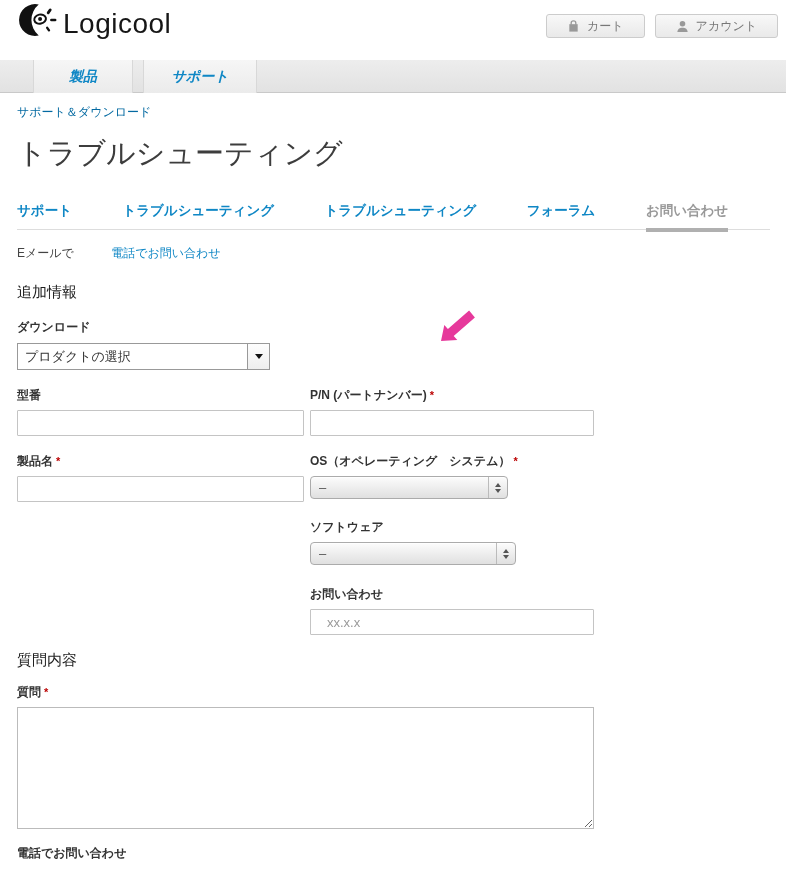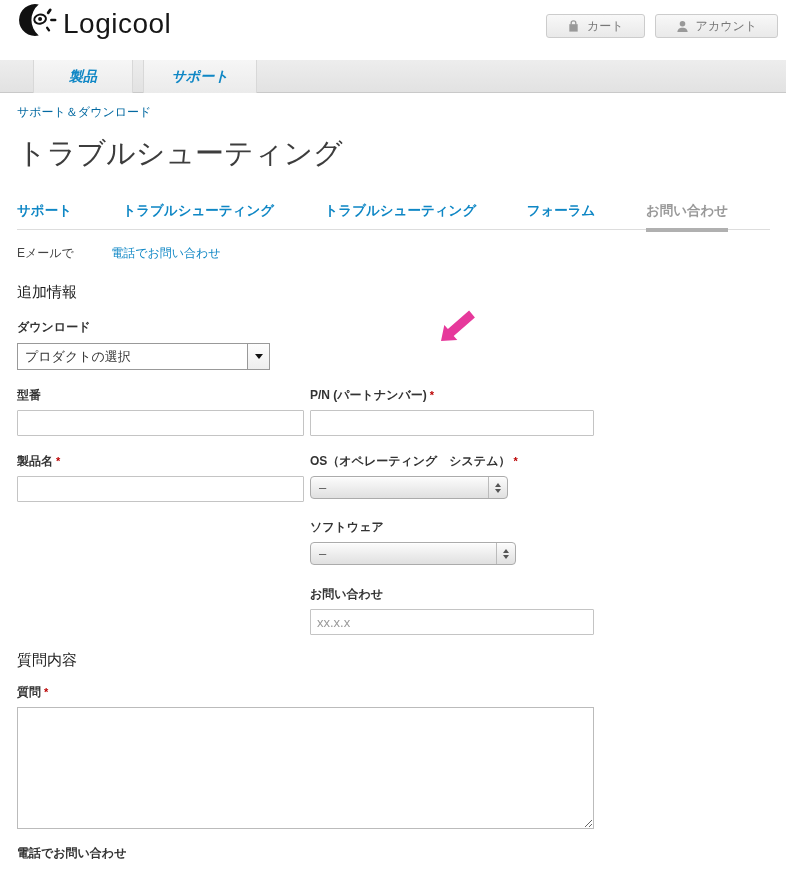--- a/index.html
+++ b/index.html
@@ -56,21 +56,21 @@
   
   .content{padding:0 17px;}
   .section-h{margin-top:21px;font-size:15px;font-weight:normal;color:#1d1d1d;}
   .field-label{margin-top:17px;font-size:12px;font-weight:bold;color:#333;}
   .req{color:var(--required_red);font-size:11px;margin-left:3px;}
   .row{display:flex;gap:6px;}
   .col-l{width:287px;}
   .col-r{width:284px;}
   input.txt{
     margin-top:6px;width:100%;height:26px;border:1px solid #c4c4c4;border-radius:1px;
-    font-size:13px;padding:0 6px;color:#333;outline:none;font-family:inherit;
+    font-size:13px;padding:0 16px;color:#333;outline:none;font-family:inherit;
   }
   input.txt::placeholder{color:#999;}
   
   .combobox{
     margin-top:7px;width:253px;height:27px;border:1px solid #999;background:#fff;
     display:flex;align-items:center;cursor:pointer;
   }
   .combobox .cb-text{flex:1;font-size:13px;color:#333;padding-left:7px;}
   .combobox .cb-arrow{
     width:22px;height:100%;border-left:1px solid #999;display:flex;align-items:center;justify-content:center;

